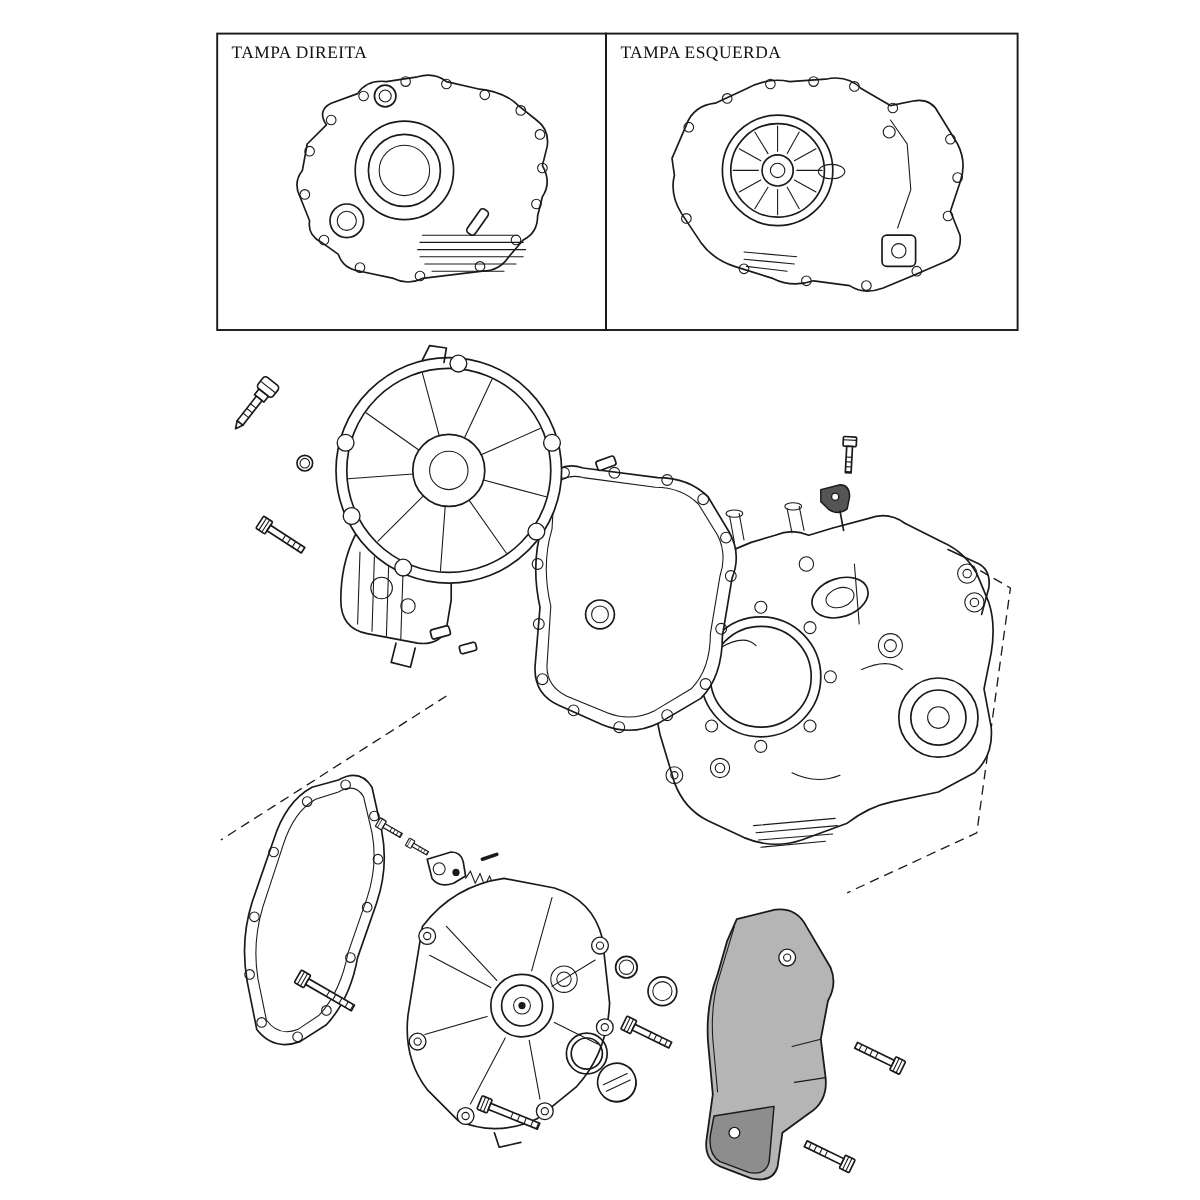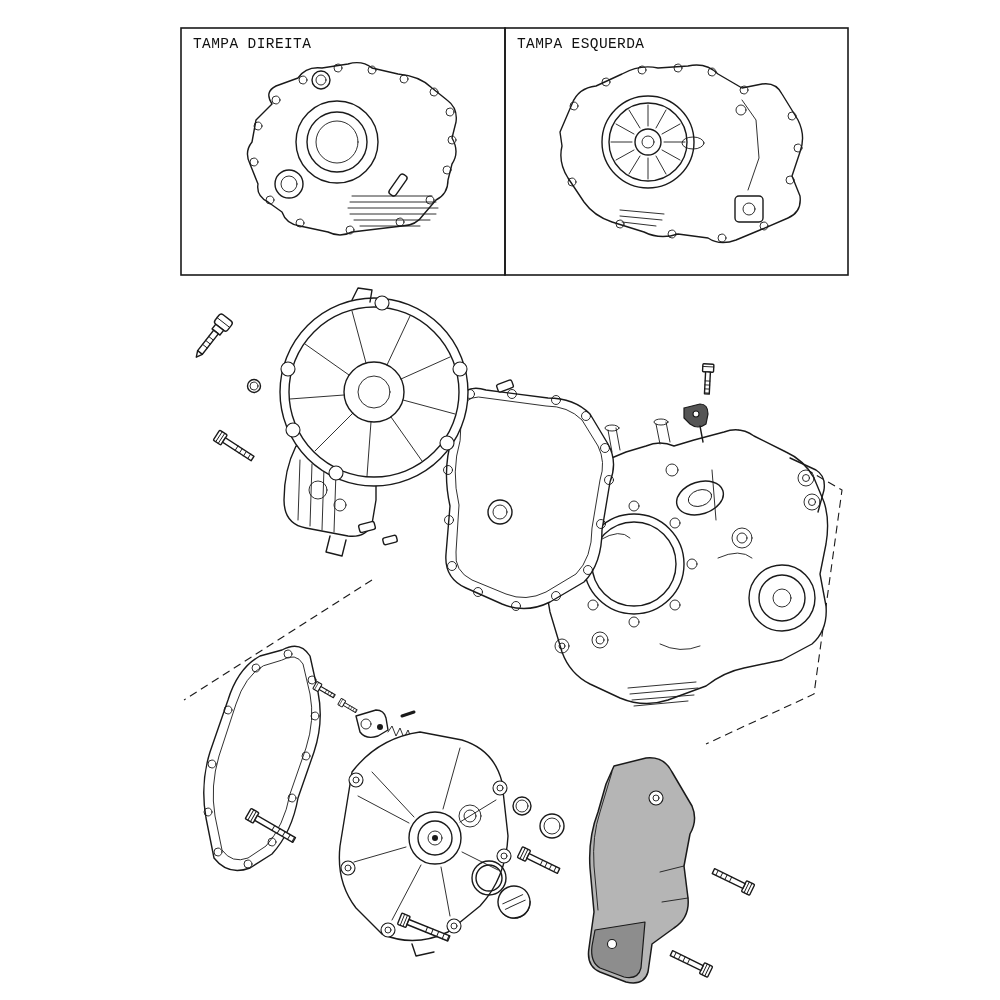--- a/index.html
+++ b/index.html
@@ -1,17 +1,17 @@
 <!DOCTYPE html>
 <html><head>
 <meta charset="utf-8">
 <style>
   html,body{margin:0;padding:0;background:#fff}
   .stage{position:relative;width:1000px;height:986px;background:#fff;
-         font-family:Liberation Mono, monospace;overflow:hidden}
+         font-family:Liberation Serif, serif;overflow:hidden}
   svg{position:absolute;left:0;top:0}
   .ln  {fill:none;stroke:#1a1a1a;stroke-width:1.4;stroke-linecap:round;stroke-linejoin:round}
   .lnw {fill:#ffffff;stroke:#1a1a1a;stroke-width:1.4;stroke-linejoin:round}
   .thin{fill:none;stroke:#1a1a1a;stroke-width:.9;stroke-linecap:round}
   .dash{fill:none;stroke:#1a1a1a;stroke-width:1.1;stroke-dasharray:8 5}
   .box {fill:none;stroke:#1a1a1a;stroke-width:1.6}
   .hole{fill:#ffffff;stroke:#1a1a1a;stroke-width:1.1}
   .lbl {font-size:14.5px;letter-spacing:.4px;fill:#111}
 </style>
 </head>

